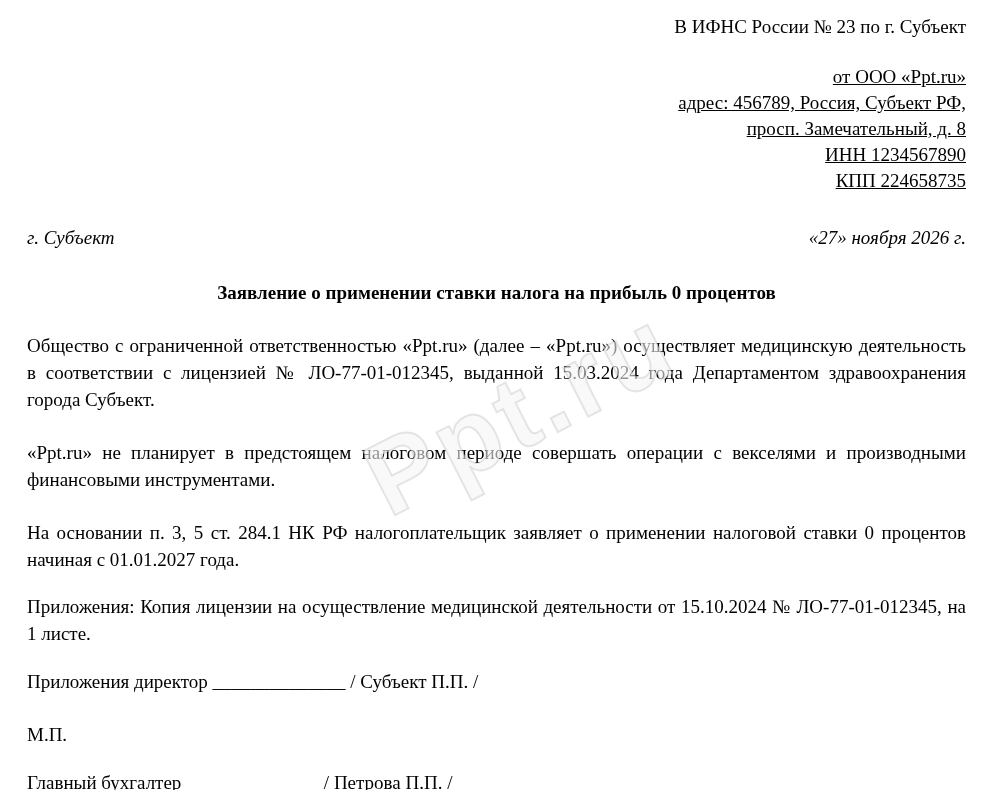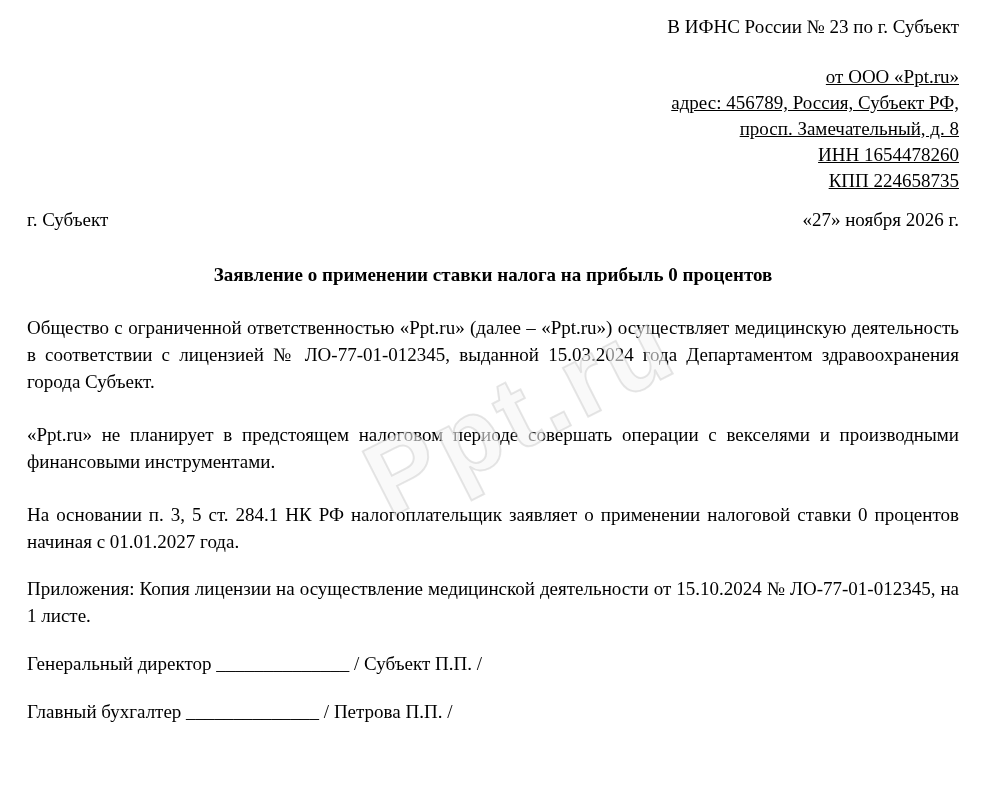--- a/index.html
+++ b/index.html
@@ -9,41 +9,42 @@
   }
   .page {
     position: relative;
     width: 990px;
     height: 790px;
     box-sizing: border-box;
     background: #ffffff;
     font-family: "Liberation Serif", "DejaVu Serif", serif;
     font-size: 19px;
     color: #000000;
-    padding: 14px 31px 0 27px;
+    padding: 14px 24px 0 27px;
     overflow: hidden;
   }
   .header-to {
     margin: 0;
     text-align: right;
     line-height: 26px;
   }
   .sender-block {
     margin-top: 24px;
     text-align: right;
     line-height: 26px;
     text-decoration: underline;
   }
   .sender-block div { line-height: 26px; }
   .meta-row {
     display: flex;
     justify-content: space-between;
     align-items: flex-end;
-    margin-top: 13px;
+    margin-top: 31px;
     line-height: 26px;
+    font-style: italic;
   }
   .doc-title {
     margin-top: 28px;
     text-align: center;
     font-weight: bold;
     line-height: 27px;
   }
   .para {
     margin: 26px 0 0 0;
     text-align: justify;
@@ -82,45 +83,46 @@
 <body>
 
 <div class="page">
 
   <p class="header-to">В ИФНС России № 23 по г. Субъект</p>
 
   <div class="sender-block">
     <div>от ООО «Ppt.ru»</div>
     <div>адрес: 456789, Россия, Субъект РФ,</div>
     <div>просп. Замечательный, д. 8</div>
-    <div>ИНН 1654478260</div>
+    <div>ИНН 1234567890</div>
     <div>КПП 224658735</div>
   </div>
 
   <div class="meta-row">
     <span>г. Субъект</span>
     <span>«27» ноября 2026 г.</span>
   </div>
 
   <p class="doc-title">Заявление о применении ставки налога на прибыль 0 процентов</p>
 
   <p class="para">Общество с ограниченной ответственностью «Ppt.ru» (далее – «Ppt.ru») осуществляет медицинскую деятельность в соответствии с лицензией № ЛО-77-01-012345, выданной 15.03.2024 года Департаментом здравоохранения города Субъект.</p>
 
   <p class="para">«Ppt.ru» не планирует в предстоящем налоговом периоде совершать операции с векселями и производными финансовыми инструментами.</p>
 
   <p class="para">На основании п. 3, 5 ст. 284.1 НК РФ налогоплательщик заявляет о применении налоговой ставки 0 процентов начиная с 01.01.2027 года.</p>
 
   <p class="para attachments">Приложения: Копия лицензии на осуществление медицинской деятельности от 15.10.2024 № ЛО-77-01-012345, на 1 листе.</p>
 
   <p class="sig-row">
-    <span>Генеральный директор</span>
+    <span>Приложения директор</span>
     <span class="sig-line">______________</span>
     <span>/ Субъект П.П. /</span>
   </p>
 
+  <p class="stamp">М.П.</p>
 
   <p class="sig-row">
     <span>Главный бухгалтер</span>
     <span class="sig-line">______________</span>
     <span>/ Петрова П.П. /</span>
   </p>
 
   <div class="watermark">Ppt.ru</div>
 
 </div>

